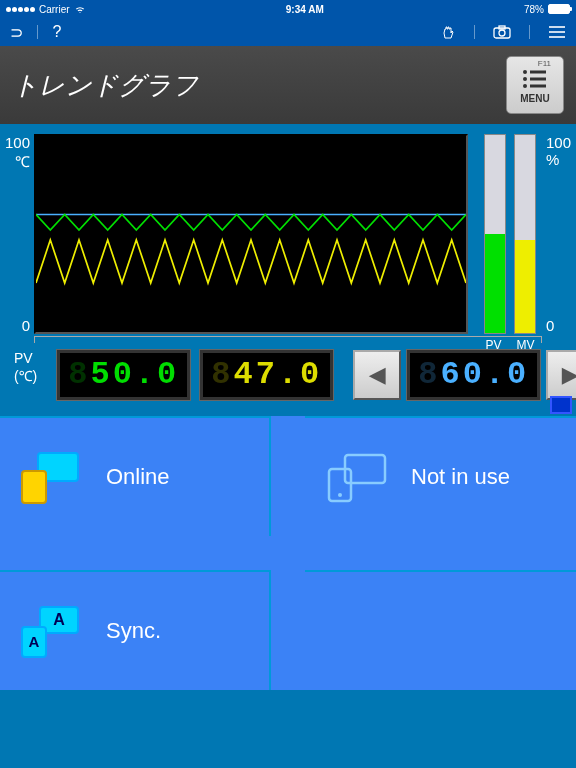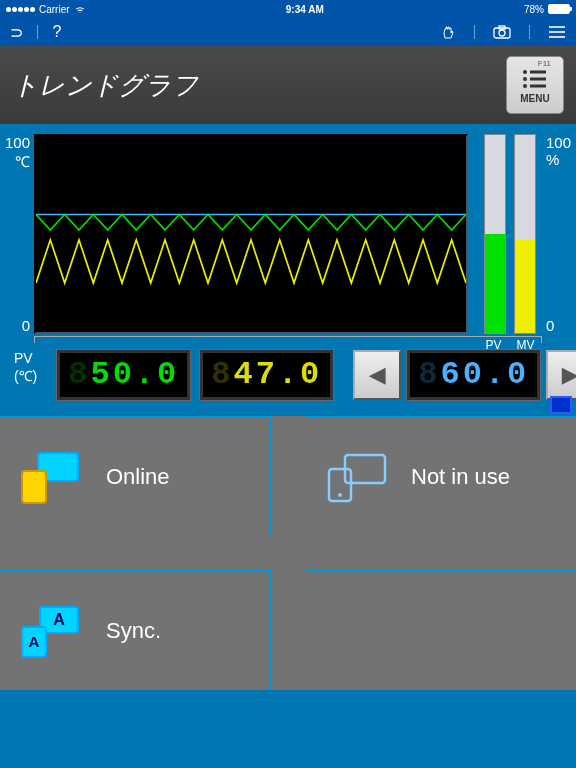--- a/index.html
+++ b/index.html
@@ -62,21 +62,21 @@
 .seg { background: #000; border: 3px solid #333; outline: 1px solid #666; padding: 6px 8px; font-family: 'Courier New', monospace; font-size: 32px; font-weight: bold; letter-spacing: 3px; line-height: 1; display: flex; }
 .seg.green { color: #00dd00; }
 .seg.yellow { color: #dddd00; }
 .seg.blue { color: #4ab0ff; }
 .seg .dim { opacity: 0.22; }
 .arrow-btn { width: 48px; height: 50px; background: linear-gradient(#eee,#ccc); border: 2px outset #aaa; display: flex; align-items: center; justify-content: center; font-size: 22px; color: #555; }
 
 .corner-icon { position:absolute; right:4px; bottom:2px; width:22px; height:18px; border:2px solid #3355ff; background:#0033cc; }
 
 
-.tiles { display: grid; grid-template-columns: 1fr 1fr; grid-template-rows: 1fr 1fr; height: 274px; background: #737373; gap: 34px; }
+.tiles { display: grid; grid-template-columns: 1fr 1fr; grid-template-rows: 1fr 1fr; height: 274px; background: #3b82f6; gap: 34px; }
 .tile { border-top: 2px solid #0099d9; border-right: 2px solid #0099d9; display: flex; align-items: center; padding: 0 14px; gap: 18px; }
 .tile:nth-child(2) { border-right: none; }
 .tile:nth-child(3), .tile:nth-child(4) { border-bottom: none; }
 .tile:nth-child(4) { border-right: none; }
 .tile-icon { width: 74px; height: 60px; display: flex; align-items: center; justify-content: center; }
 .tile-label { color: #fff; font-size: 22px; font-weight: 300; }
 
 
 </style>
 </head>

